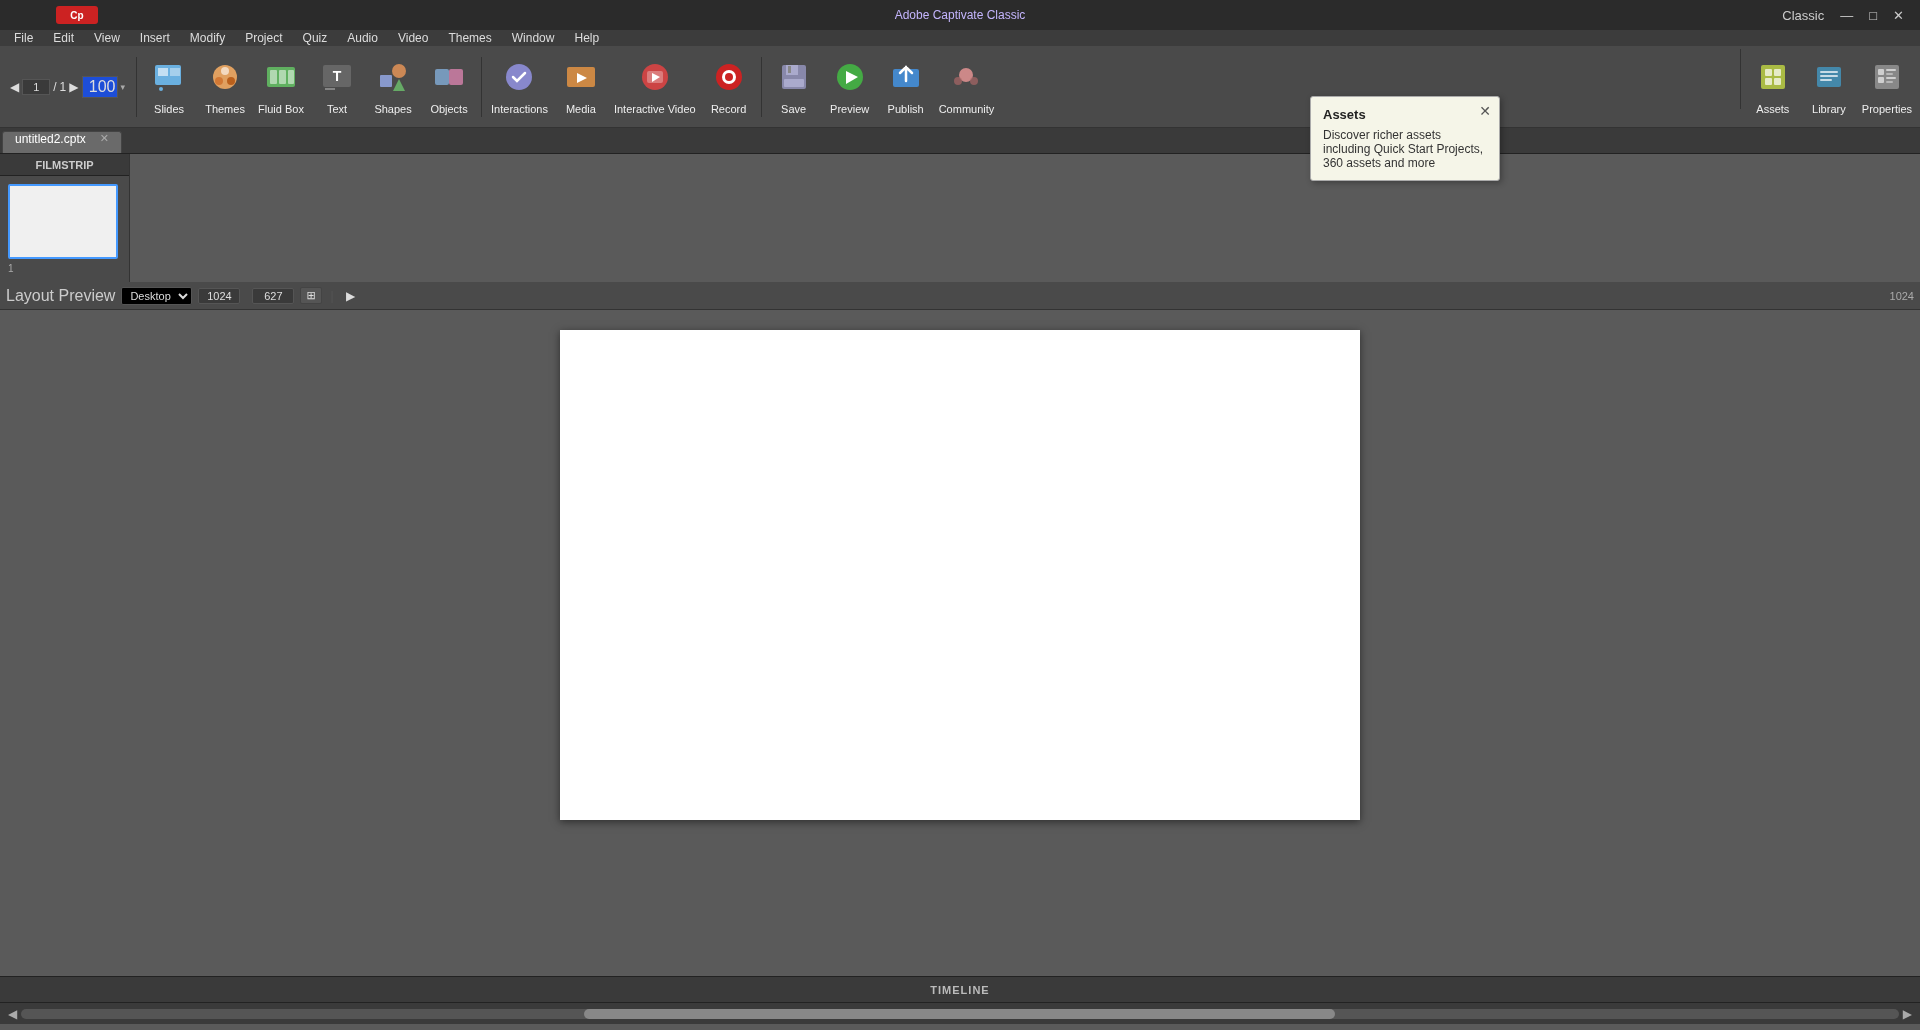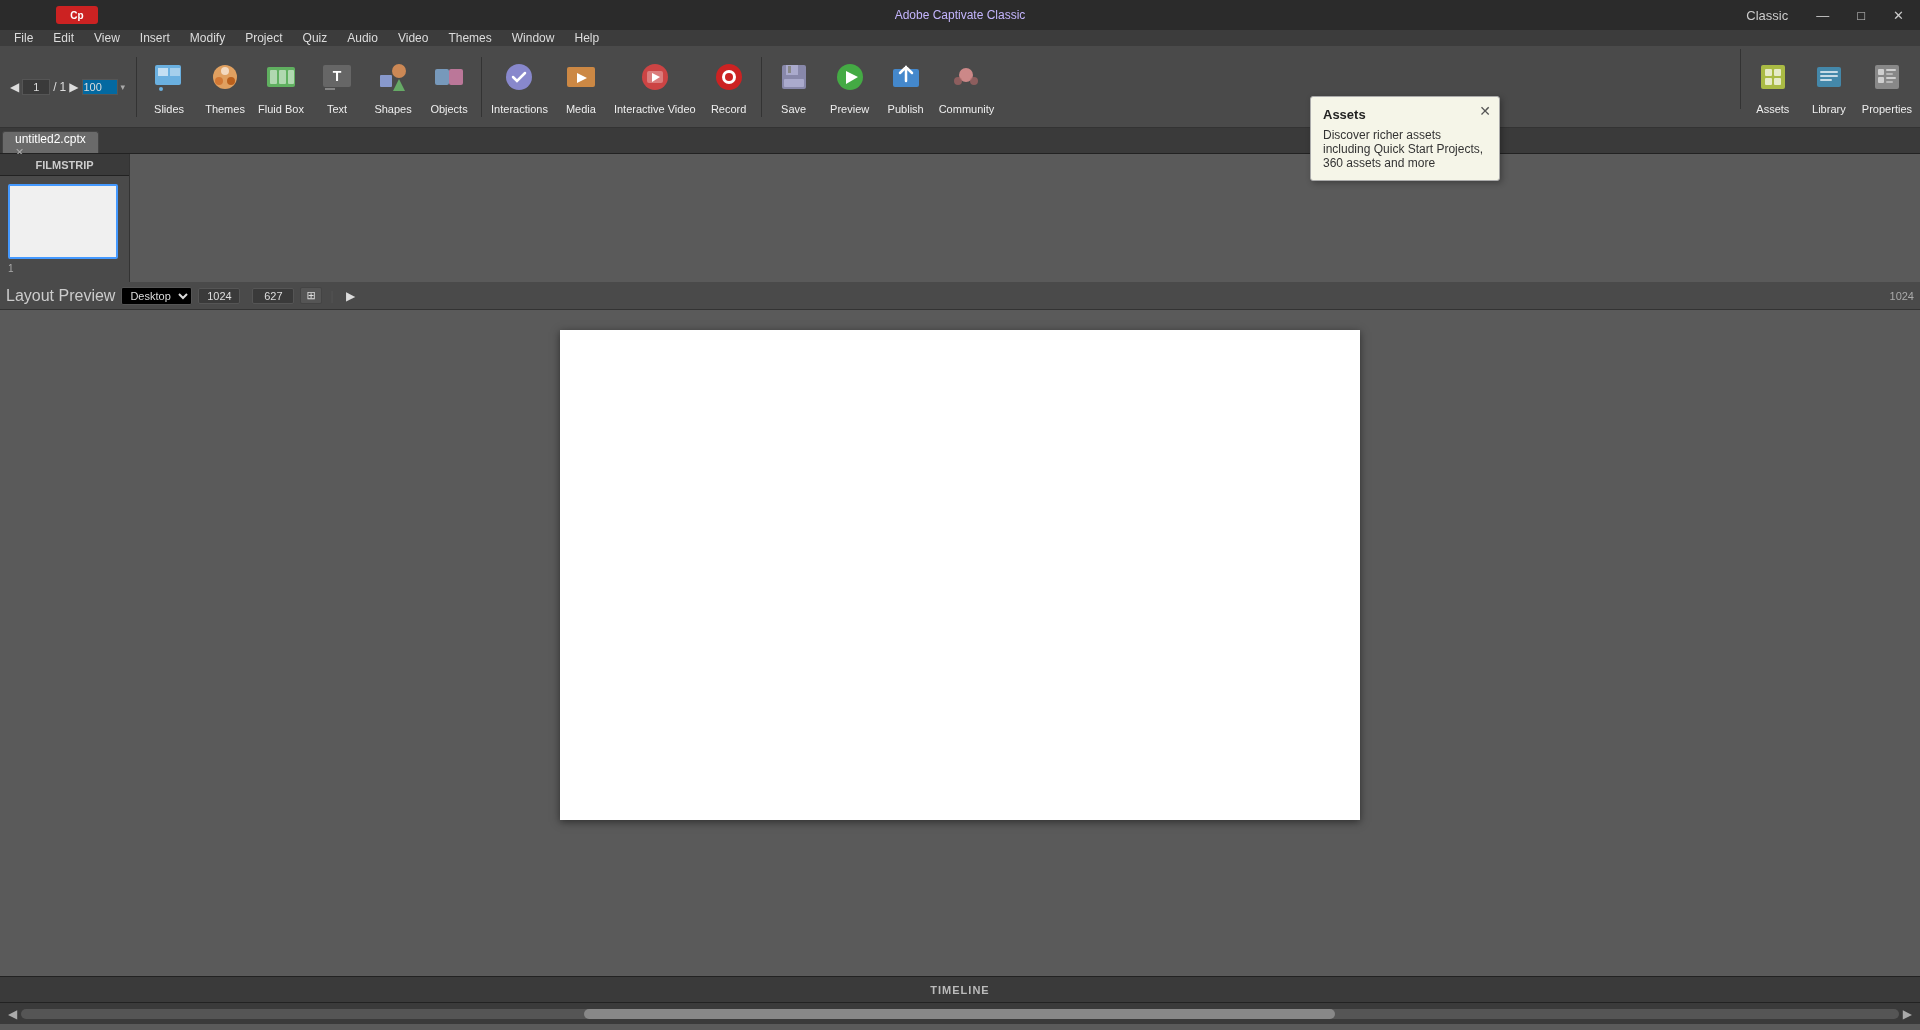--- a/index.html
+++ b/index.html
@@ -18,21 +18,21 @@
     }
     #title-bar-left { display: flex; align-items: center; gap: 6px; }
     #title-bar-left .cp-logo {
       width: 42px; height: 18px;
       background: #cc2222;
       border-radius: 3px;
       display: flex; align-items: center; justify-content: center;
       color: white; font-size: 10px; font-weight: bold; margin-left: 48px;
     }
     #title-bar-center { position: absolute; left: 50%; transform: translateX(-50%); color: #c4b5fd; font-size: 12px; }
-    #title-bar-right { display: flex; gap: 12px; align-items: center; }
+    #title-bar-right { display: flex; gap: 0; align-items: center; }
     #title-bar-right span { cursor: pointer; padding: 2px 8px; font-size: 13px; }
 
     
     #menu-bar {
       height: 16px;
       background: #3c3c3c;
       display: flex;
       align-items: center;
       padding: 0 4px;
       color: #ddd;
@@ -92,26 +92,25 @@
       border-bottom: 1px solid #222;
     }
     .tab {
       height: 22px;
       padding: 0 12px;
       background: #5a5a5a;
       color: #ddd;
       font-size: 12px;
       display: flex;
       align-items: flex-start;
-      gap: 0;
+      gap: 14px;
       border-radius: 3px 3px 0 0;
       cursor: pointer;
       border: 1px solid #444;
       border-bottom: none;
-      flex-direction: column;
     }
     .tab.active { background: #6a6a6a; color: #fff; }
     .tab-close { font-size: 11px; color: #aaa; }
 
     
     #main {
       display: flex;
       height: calc(1030px - 30px - 22px - 82px - 26px - 26px - 22px);
     }
 
@@ -330,21 +329,21 @@
 </div>
 
 <div id="toolbar">
 
   <div style="display:flex; align-items:center; gap:3px; padding:0 6px; color:#ddd; font-size:12px;">
     <span style="cursor:pointer;">◀</span>
     <input type="text" style="width: 28px; text-align: center; background: rgb(58, 58, 58); color: rgb(221, 221, 221); border: 1px solid rgb(85, 85, 85); font-size: 11px; padding: 1px;" value="1">
     <span>/</span>
     <span>1</span>
     <span style="cursor:pointer;">▶</span>
-    <input type="text" style="width: 36px; text-align: left; background: #0369a1; color: rgb(221, 221, 221); border: 1px solid rgb(85, 85, 85); font-size: 11px; padding: 1px;" value="100">
+    <input type="text" style="width: 36px; text-align: right; background: #1d4ed8; color: rgb(221, 221, 221); border: 1px solid rgb(85, 85, 85); font-size: 16px; padding: 1px;" value="100">
     <span class="dropdown-arrow">▾</span>
   </div>
 
   <div class="toolbar-sep"></div>
 
   <div class="toolbar-group">
     <div class="icon-area">
       <svg width="32" height="32">
           <rect x="2" y="4" width="26" height="20" rx="2" fill="#6ab0e0"></rect>
           <rect x="5" y="7" width="10" height="8" fill="white" opacity="0.6"></rect>

